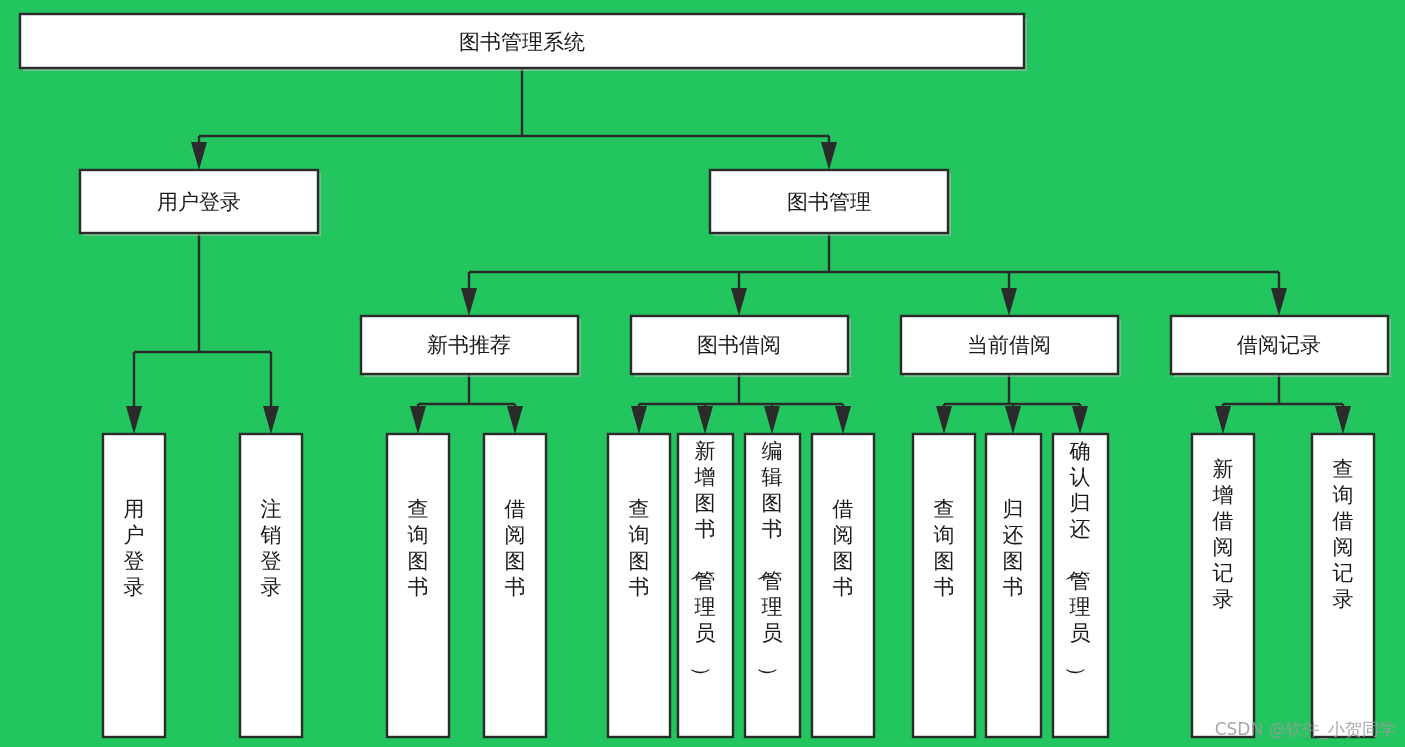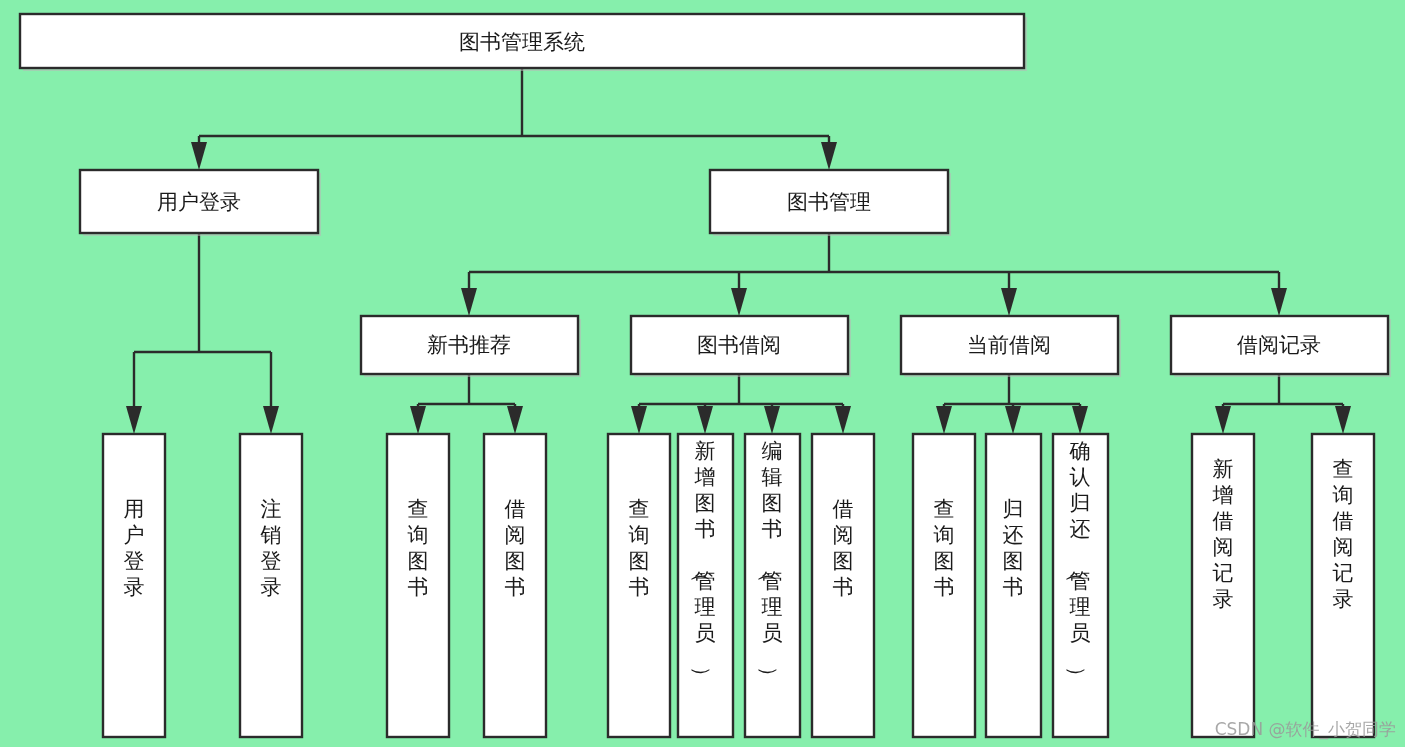--- a/index.html
+++ b/index.html
@@ -8,21 +8,21 @@
     padding: 0;
     background: #ffffff;
   }
   body {
     font-family: "DejaVu Sans", "Liberation Sans", sans-serif;
   }
   #diagram-root {
     position: relative;
     width: 1405px;
     height: 747px;
-    background: #86efac;
+    background: #22c55e;
     overflow: hidden;
   }
   svg#flowchart {
     position: absolute;
     top: 0;
     left: 0;
     width: 1405px;
     height: 747px;
     display: block;
   }

